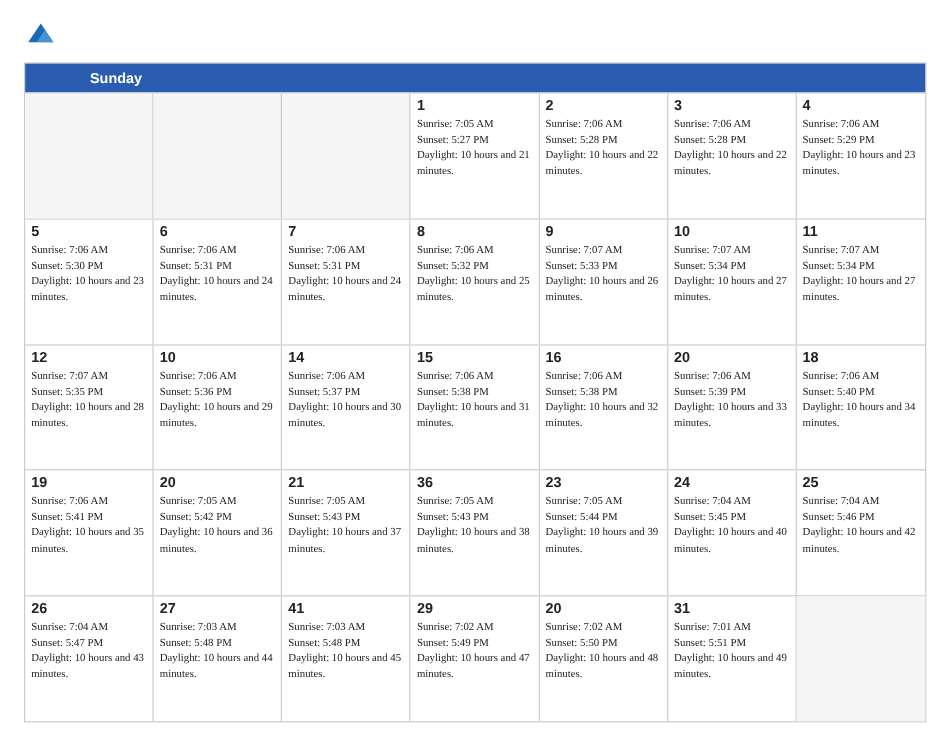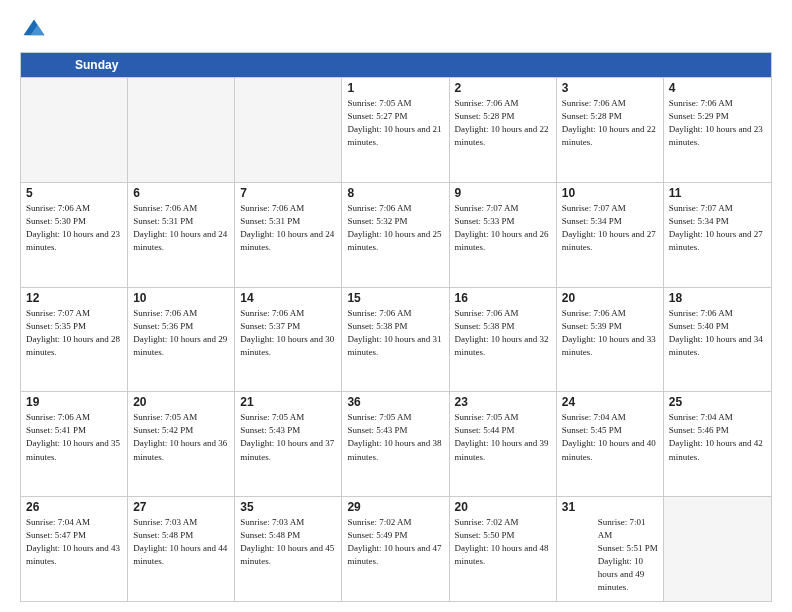--- a/index.html
+++ b/index.html
@@ -310,40 +310,40 @@
 Sunset: 5:47 PM
 Daylight: 10 hours and 43 minutes.</div>
           </div>
           <div class="cal-cell">
             <div class="day-num">27</div>
             <div class="day-info" style="white-space: pre-line;">Sunrise: 7:03 AM
 Sunset: 5:48 PM
 Daylight: 10 hours and 44 minutes.</div>
           </div>
           <div class="cal-cell">
-            <div class="day-num">35</div>
+            <div class="day-num">41</div>
             <div class="day-info" style="white-space: pre-line;">Sunrise: 7:03 AM
 Sunset: 5:48 PM
 Daylight: 10 hours and 45 minutes.</div>
           </div>
           <div class="cal-cell">
             <div class="day-num">29</div>
             <div class="day-info" style="white-space: pre-line;">Sunrise: 7:02 AM
 Sunset: 5:49 PM
 Daylight: 10 hours and 47 minutes.</div>
           </div>
           <div class="cal-cell">
             <div class="day-num">20</div>
             <div class="day-info" style="white-space: pre-line;">Sunrise: 7:02 AM
 Sunset: 5:50 PM
 Daylight: 10 hours and 48 minutes.</div>
           </div>
           <div class="cal-cell">
             <div class="day-num">31</div>
-            <div class="day-info" style="white-space: pre-line; margin-left: 36px;">Sunrise: 7:01 AM
+            <div class="day-info" style="white-space: pre-line;">Sunrise: 7:01 AM
 Sunset: 5:51 PM
 Daylight: 10 hours and 49 minutes.</div>
           </div>
           <div class="cal-cell empty"></div>
         </div>
       </div>
   </div>
 </div>
 
 </body></html>

